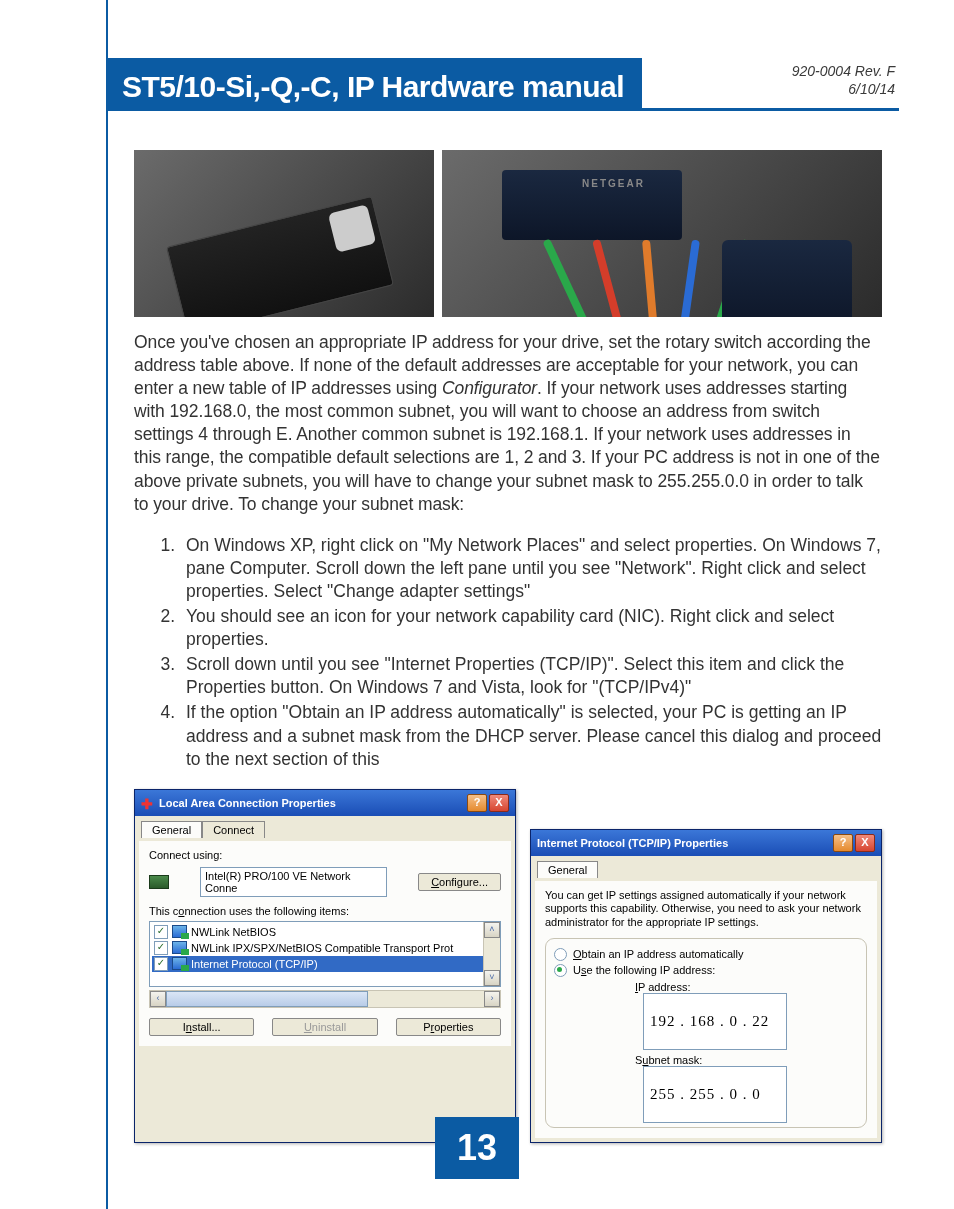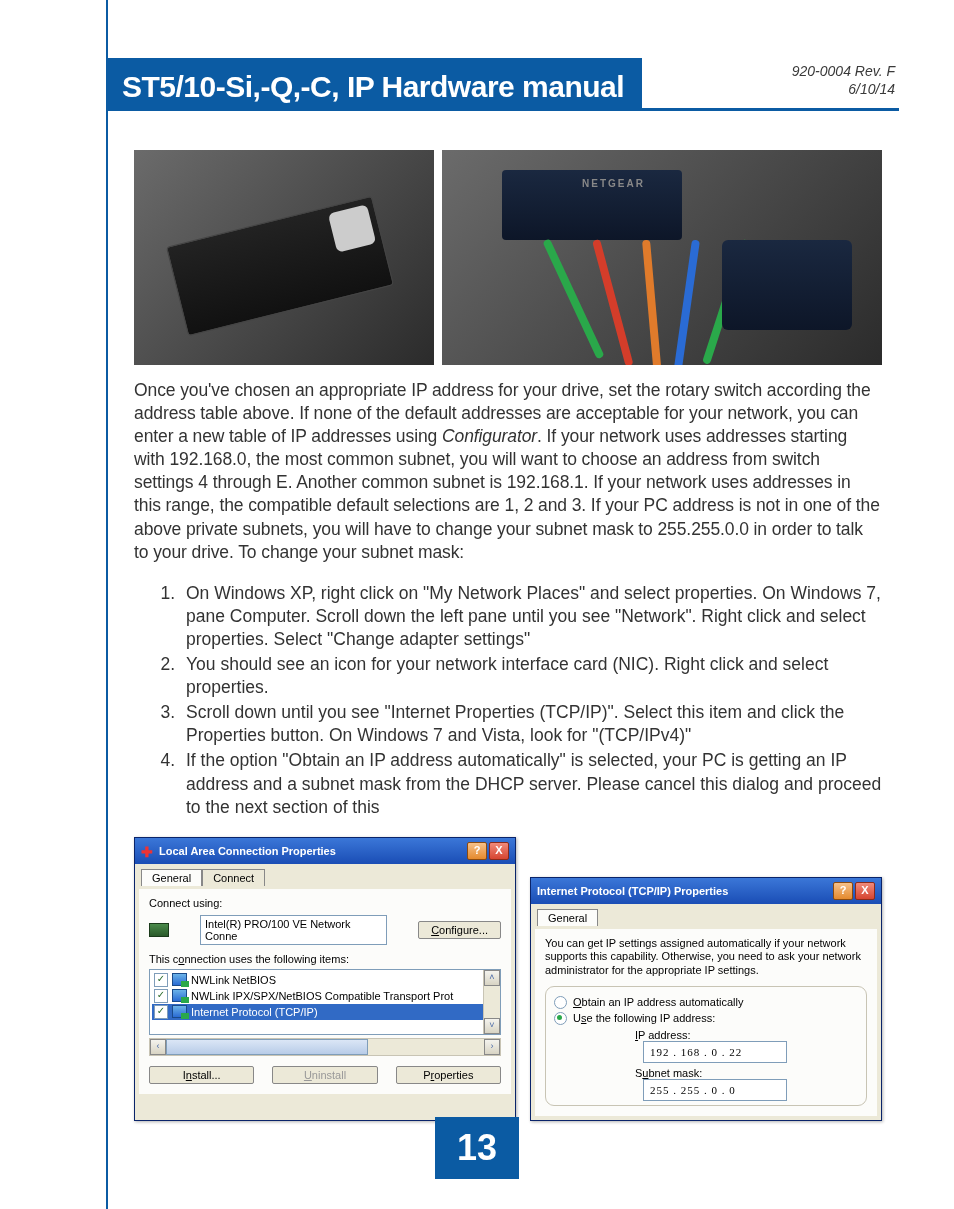--- a/index.html
+++ b/index.html
@@ -59,21 +59,21 @@
     top: 150px;
     right: 72px;
   }
   .photo-row {
     display: flex;
     gap: 8px;
     margin-bottom: 14px;
   }
   .photo {
     background: linear-gradient(135deg, #6b6b6b, #2b2b2b);
-    height: 215px;
+    height: 167px;
     position: relative;
     overflow: hidden;
   }
   .photo1 { flex: 0 0 300px; }
   .photo2 { flex: 1; }
   .photo .device {
     position: absolute;
     background: #111;
     border-radius: 4px;
   }
@@ -303,21 +303,21 @@
     background: #fff; position: relative;
   }
   .radio.checked::after {
     content:""; position:absolute; left:2px; top:2px; width:5px; height:5px;
     background: #2aa84a; border-radius: 50%;
   }
   .ip-row { display: flex; align-items: center; margin: 4px 0 0 18px; font-size: 11px; flex-direction: column; }
   .ip-row .lbl { width: 160px; }
   .ip-box {
     border: 1px solid #7f9db9; background: #fff;
-    padding: 4px 6px; font-size: 11px; width: 130px;
+    padding: 19px 6px; font-size: 15px; width: 130px;
     font-family: Tahoma; letter-spacing: 1px;
   }
   .underline { text-decoration: underline; }
   .page-num {
     position: absolute;
     left: 0; right: 0; bottom: 30px;
     text-align: center;
   }
   .page-num span {
     background: #0b5ba3;
@@ -359,21 +359,21 @@
           <div class="cable c5"></div>
         </div>
         <div class="dev2"></div>
       </div>
     </div>
 
     <div class="body-text">Once you've chosen an appropriate IP address for your drive, set the rotary switch according the address table above.  If none of the default addresses are acceptable for your network, you can enter a new table of IP addresses using <em>Configurator</em>.  If your network uses addresses starting with 192.168.0, the most common subnet, you will want to choose an address from switch settings 4 through E.  Another common subnet is 192.168.1.  If your network uses addresses in this range, the compatible default selections are 1, 2 and 3.  If your PC address is not in one of the above private subnets, you will have to change your subnet mask to 255.255.0.0 in order to talk to your drive.  To change your subnet mask:</div>
 
     <ol class="steps">
       <li>On Windows XP, right click on "My Network Places" and select properties.  On Windows 7, pane Computer.  Scroll down the left pane until you see "Network".  Right click and select properties.  Select "Change adapter settings"</li>
-      <li>You should see an icon for your network interface card (NIC).  Right click and select properties.</li>
+      <li>You should see an icon for your network capability card (NIC).  Right click and select properties.</li>
       <li>Scroll down until you see "Internet Properties (TCP/IP)".  Select this item and click the Properties button.  On Windows 7 and Vista, look for "(TCP/IPv4)"</li>
       <li>If the option "Obtain an IP address automatically" is selected, your PC is getting an IP address and a subnet mask from the DHCP server.  Please cancel this dialog and proceed to the next section of this</li>
     </ol>
 
     <div class="dialogs">
 
       <div class="dialog d1">
         <div class="dialog-title">
           <div style="display:flex;align-items:center;">
             <span class="title-plus">✚</span>

